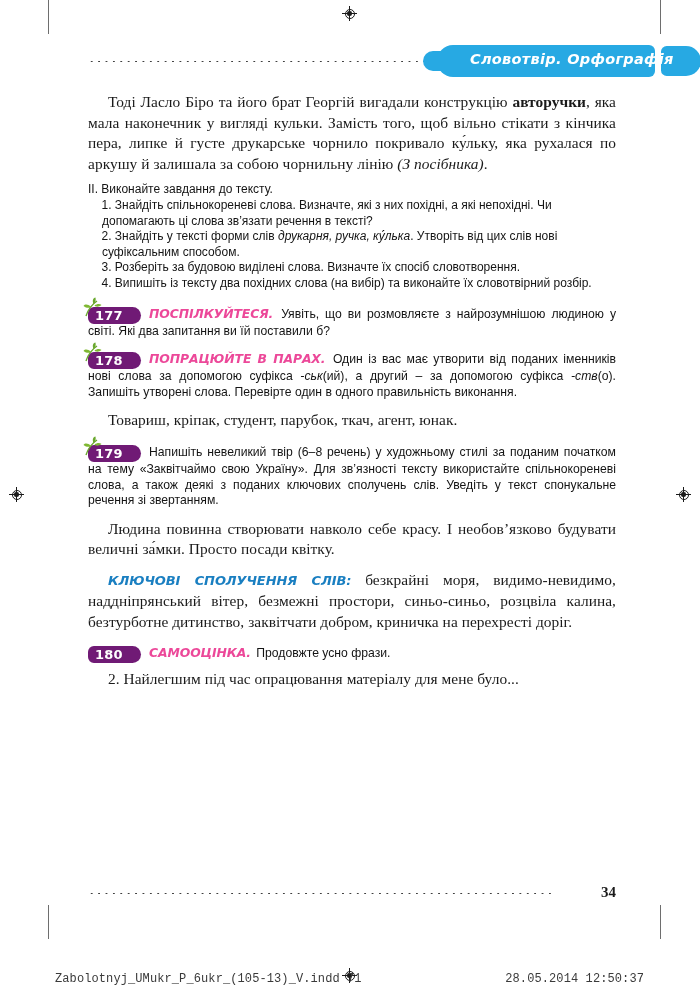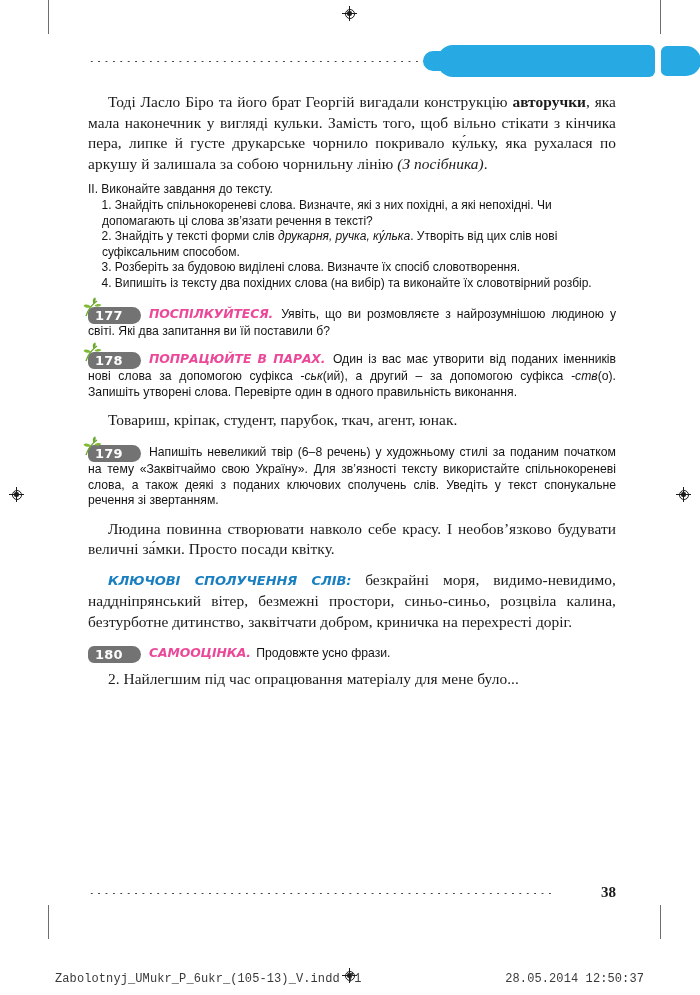--- a/index.html
+++ b/index.html
@@ -167,21 +167,21 @@
   }
   .leaf-icon {
     position: absolute;
     left: -6px;
     top: -9px;
     width: 22px;
     height: 22px;
   }
   .ex-badge {
     display: inline-block;
-    background: #737373;
+    background: #701a75;
     color: #ffffff;
     font-family: "DejaVu Sans", sans-serif;
     font-weight: bold;
     font-size: 13px;
     line-height: 17px;
     padding: 0 6px 0 7px;
     border-radius: 9px 13px 13px 9px;
     min-width: 40px;
     text-align: left;
     vertical-align: -2px;
@@ -293,20 +293,21 @@
 <div class="crop-mark crop-v" id="crop-tl-v"></div>
 <div class="crop-mark crop-v" id="crop-tr-v"></div>
 <div class="crop-mark crop-h" id="crop-tr-h"></div>
 <div class="crop-mark crop-v" id="crop-bl-v"></div>
 <div class="crop-mark crop-v" id="crop-br-v"></div>
 
 <div id="header-band">
   <div id="header-dots"></div>
   <div class="ribbon-main"></div>
   <div class="ribbon-tail"></div>
+  <div id="header-title">Словотвір. Орфографія</div>
 </div>
 
 <div id="content">
 
   <p class="serif-para indent"><span>Тоді Ласло Біро та його брат Георгій вигадали конструкцію </span><b>авторучки</b><span>, яка мала наконечник у вигляді кульки. Замість того, щоб вільно стікати з кінчика пера, липке й густе друкарське чорнило покривало ку́льку, яка рухалася по аркушу й залишала за собою чорнильну лінію </span><i>(З посібника)</i><span>.</span></p>
 
   <div class="spacer-8"></div>
 
   <p class="sans-block">II. Виконайте завдання до тексту.</p>
 
@@ -379,17 +380,17 @@
   </div>
 
   <div class="spacer-6"></div>
 
   <p class="serif-para indent">2. Найлегшим під час опрацювання матеріалу для мене було...</p>
 
 </div>
 
 <div id="footer">
   <div id="footer-dots"></div>
-  <div id="page-number">38</div>
+  <div id="page-number">34</div>
 </div>
 
 <div class="slug" id="slug-file">Zabolotnyj_UMukr_P_6ukr_(105-13)_V.indd   71</div>
 <div class="slug" id="slug-date">28.05.2014   12:50:37</div>
 
 </body></html>

